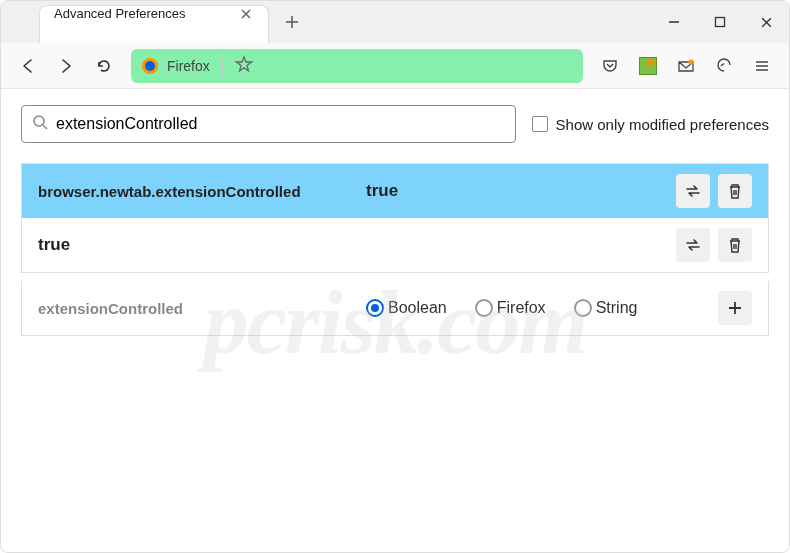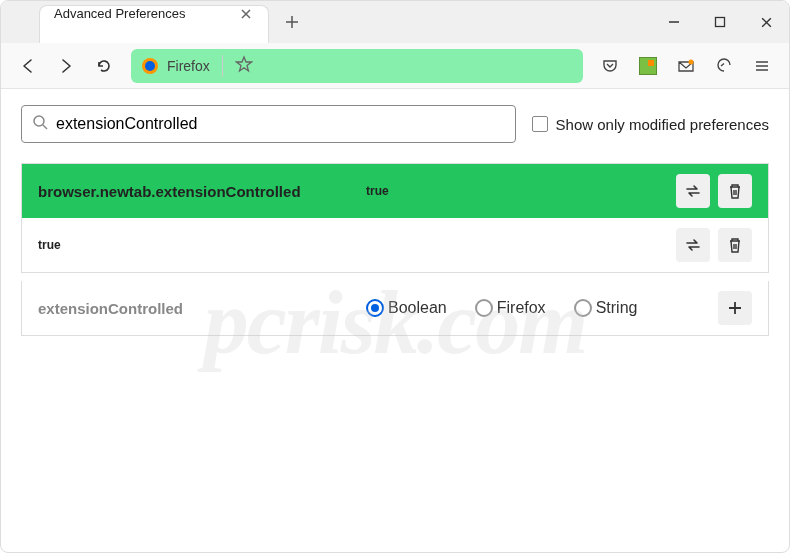--- a/index.html
+++ b/index.html
@@ -163,31 +163,31 @@
       margin-top: 20px;
       border: 1px solid #ddd;
     }
     .pref-row {
       display: flex;
       align-items: center;
       min-height: 46px;
       padding: 10px 16px;
       gap: 8px;
     }
-    .pref-row.striped { background: #22c55e; }
+    .pref-row.striped { background: #7dd3fc; }
     .pref-name {
       width: 320px;
       font-size: 15px;
       font-weight: bold;
       color: #222;
       word-break: break-word;
     }
     .pref-value {
       flex: 1;
-      font-size: 12px;
+      font-size: 17px;
       font-weight: bold;
       color: #222;
     }
     .action-btn {
       width: 34px; height: 34px;
       display: flex; align-items: center; justify-content: center;
       background: #f0f0f0;
       border-radius: 4px;
       color: #333;
     }

